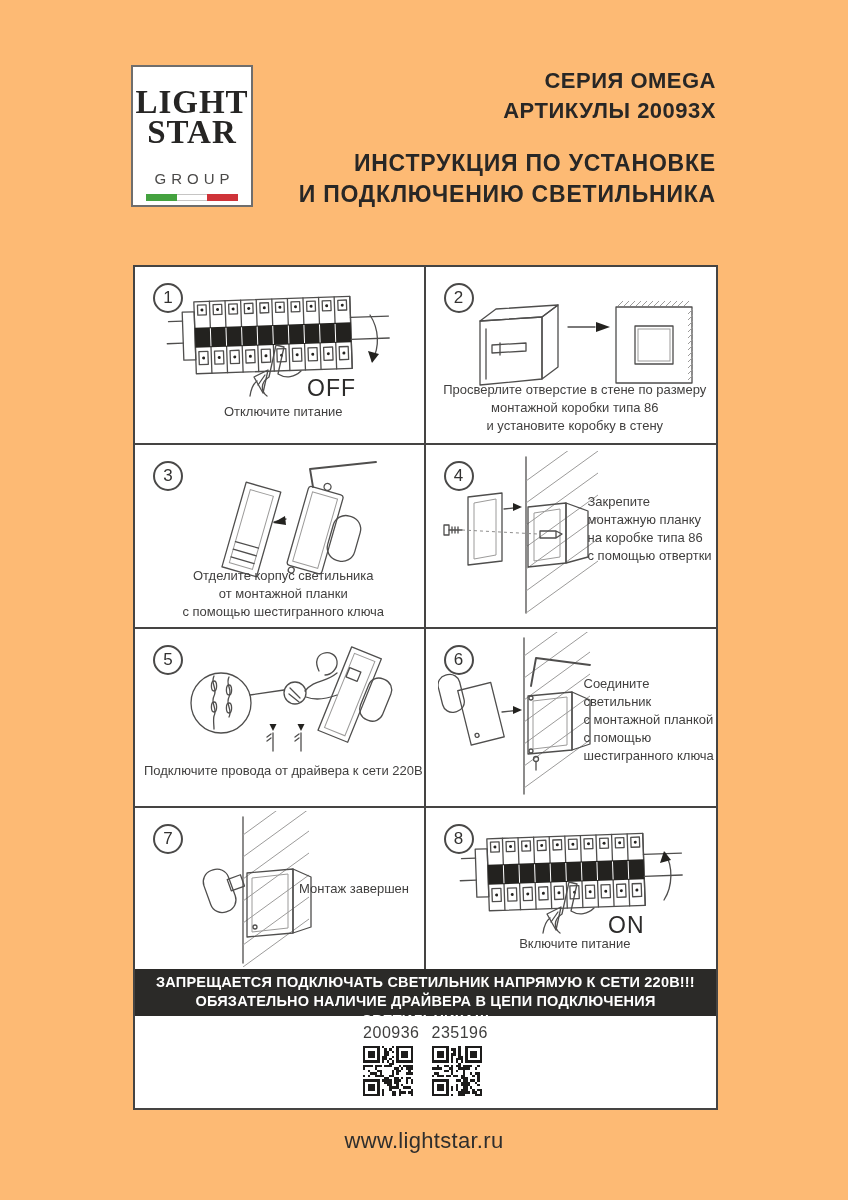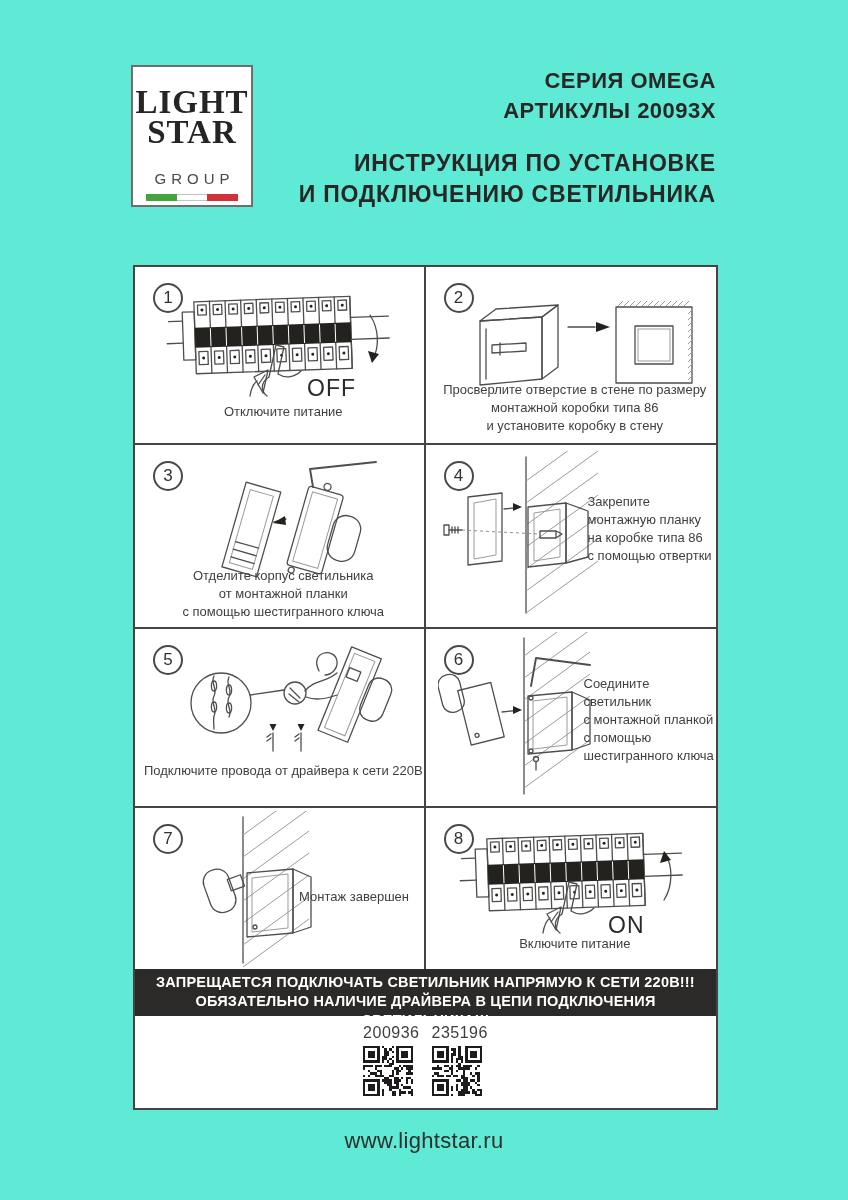--- a/index.html
+++ b/index.html
@@ -1,18 +1,18 @@
 <!DOCTYPE html>
 <html><head>
 <meta charset="utf-8">
 <style>
   *{margin:0;padding:0;box-sizing:border-box}
   html,body{background:#fff}
   body{width:848px;height:1200px;font-family:"Liberation Sans",sans-serif;color:#2e2d2c}
-  .page{position:relative;width:848px;height:1200px;background:#5eead4;overflow:hidden}
+  .page{position:relative;width:848px;height:1200px;background:#fdba74;overflow:hidden}
 
   
   .logo-box{position:absolute;left:131px;top:65px;width:122px;height:142px;border:2px solid #6f6e6d;
             display:flex;flex-direction:column;align-items:center;padding-top:20px;background:#fff}
   .logo-word{font-family:"Liberation Serif",serif;font-weight:bold;font-size:33px;line-height:30px;
              letter-spacing:1px;color:#262524}
   .logo-group{font-size:15px;letter-spacing:5px;color:#4a4948;margin-top:23px;padding-left:5px}
   .logo-flag{display:flex;width:92px;height:7px;margin-top:7px}
   .logo-flag span{flex:1;height:100%}
   .flag-green{background:#44a23f}
@@ -321,21 +321,21 @@
           <path class="ln" d="M82,62 L128,58 L128,122 L82,126 Z"></path>
           <path class="thin" d="M87,67 L123,63 L123,117 L87,121 Z"></path>
           <path class="ln" d="M128,58 L146,66 L146,116 L128,122 Z"></path>
           <circle cx="90" cy="116" r="2" class="ln"></circle>
         </g>
         <g transform="rotate(-20 60 80)">
           <rect x="42" y="56" width="26" height="44" rx="12" class="ln"></rect>
           <rect x="66" y="70" width="14" height="12" class="ln"></rect>
         </g>
       </svg>
-      <div class="caption" style="left:164px;top:80px;text-align:right">
+      <div class="caption" style="left:164px;top:72px;text-align:right">
         <span>Монтаж завершен</span>
       </div>
     </div>
 
     <div class="cell">
       <div class="badge">
           <span>8</span>
         </div>
       <svg class="ill" style="left:32px;top:8px" width="232" height="124" viewBox="0 0 232 124">
         <g transform="rotate(-2 110 55)">

